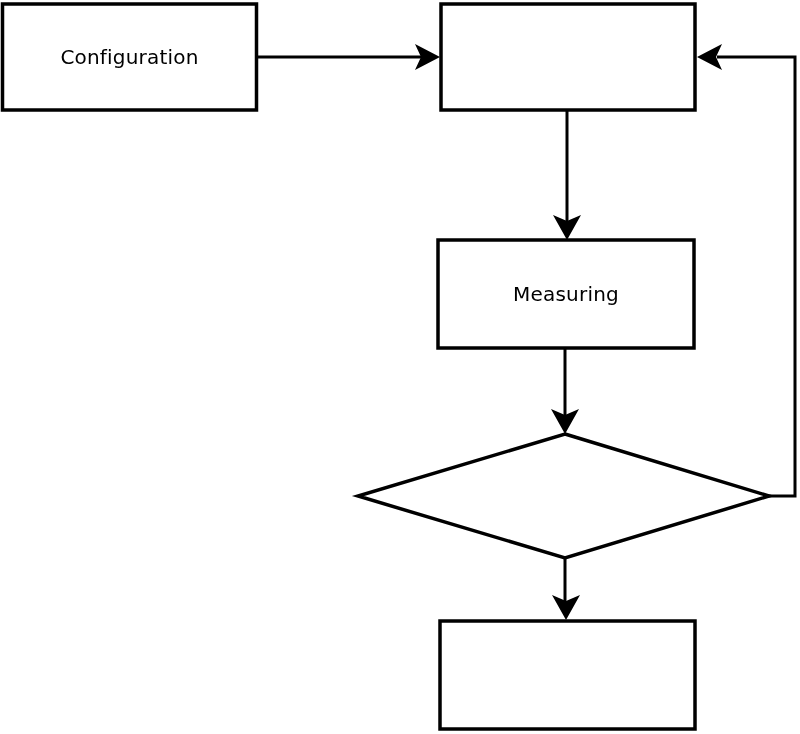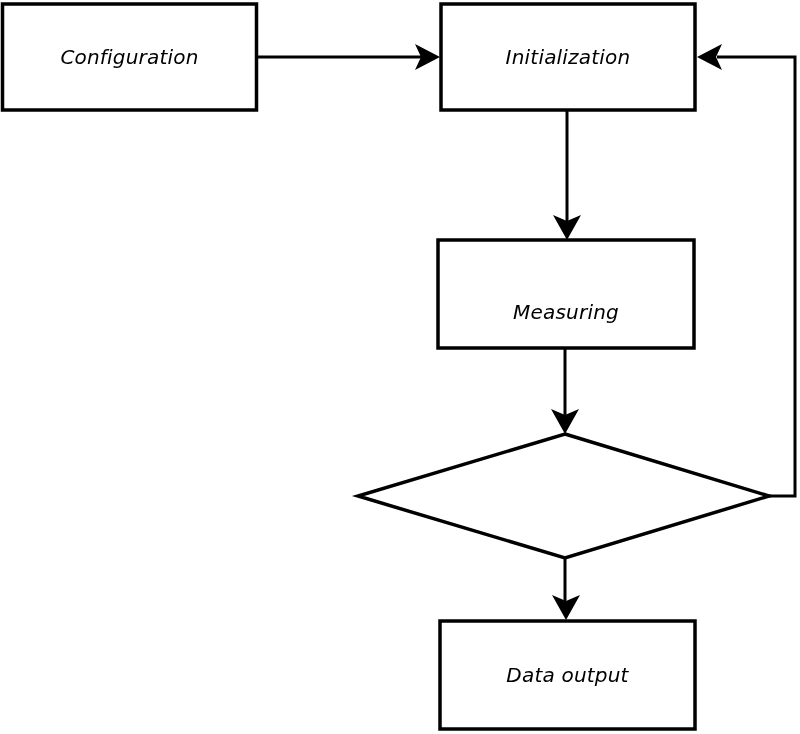--- a/index.html
+++ b/index.html
@@ -24,25 +24,24 @@
   .node-label {
     position: absolute;
     display: flex;
     align-items: center;
     justify-content: center;
     text-align: center;
     font-size: 20px;
     color: #000000;
     letter-spacing: 0.2px;
     pointer-events: none;
-    font-style: italic;
   }
   .lbl-configuration { left: 2px;   top: 4px;   width: 255px; height: 106px; }
   .lbl-initialization{ left: 441px; top: 4px;   width: 254px; height: 106px; }
-  .lbl-measuring     { left: 438px; top: 240px; width: 256px; height: 108px; margin-top: 18px; }
+  .lbl-measuring     { left: 438px; top: 240px; width: 256px; height: 108px; }
   .lbl-decision      { left: 357px; top: 434px; width: 414px; height: 124px; }
   .lbl-output        { left: 440px; top: 621px; width: 255px; height: 108px; }
 </style>
 </head>
 <body>
 
 <div class="canvas">
 
   <svg width="800" height="734" viewBox="0 0 800 734">
     <g fill="none" stroke="#000000">
@@ -68,20 +67,18 @@
       <rect x="2.5" y="4" width="254" height="106" fill="#ffffff" stroke-width="3.5"></rect>
       <rect x="441" y="4" width="254" height="106" fill="#ffffff" stroke-width="3.5"></rect>
       <rect x="438" y="240" width="256" height="108" fill="#ffffff" stroke-width="3.5"></rect>
       <polygon points="565,434 769,496 565,558 358,496" fill="#ffffff" stroke-width="3.5"></polygon>
       <rect x="440" y="621" width="255" height="108" fill="#ffffff" stroke-width="3.5"></rect>
     </g>
   </svg>
 
   <div class="node-label lbl-configuration">Configuration</div>
 
-  <div class="node-label lbl-initialization">Initialization</div>
 
   <div class="node-label lbl-measuring">Measuring</div>
 
 
-  <div class="node-label lbl-output">Data output</div>
 
 </div>
 
 </body></html>

